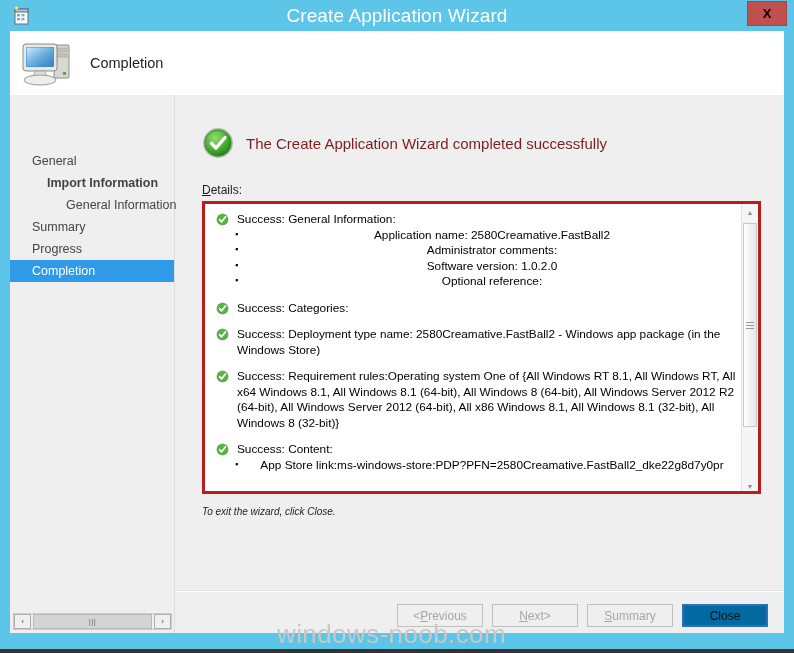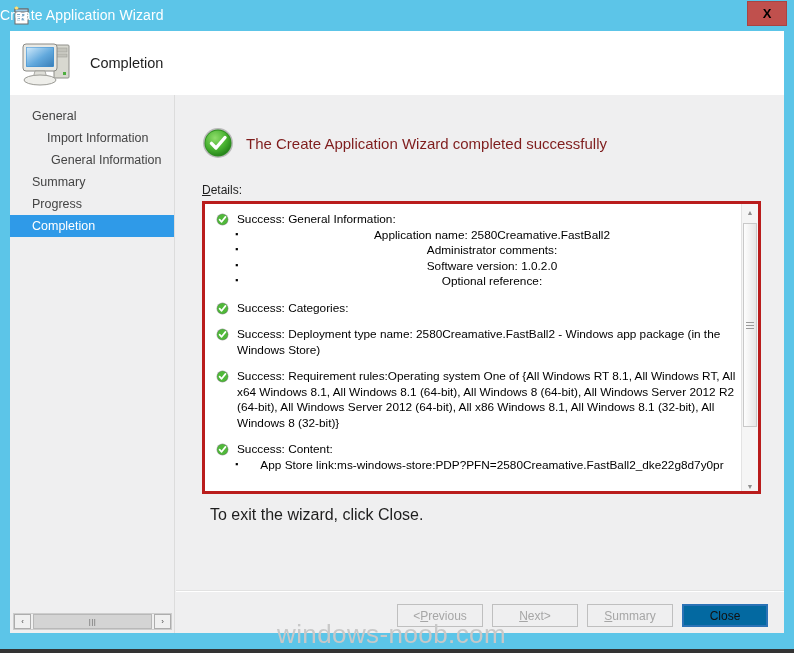--- a/index.html
+++ b/index.html
@@ -36,22 +36,22 @@
     position: absolute;
     left: 11px; top: 6px;
     width: 20px; height: 20px;
   }
   #title-text {
     position: absolute;
     left: 0; top: 0;
     width: 794px;
     height: 31px;
     line-height: 31px;
-    text-align: left;
-    font-size: 14px;
+    text-align: center;
+    font-size: 19px;
     color: #ffffff;
     letter-spacing: 0.1px;
     user-select: none;
   }
   #close-button {
     position: absolute;
     right: 7px; top: 1px;
     width: 40px; height: 25px;
     background: #c0504d;
     border: 1px solid #a94442;
@@ -110,27 +110,27 @@
     position: relative;
     height: 22px;
     line-height: 22px;
     font-size: 12.5px;
     color: #444444;
     white-space: nowrap;
     cursor: default;
     user-select: none;
   }
   .nav-item.lvl0 { padding-left: 22px; }
-  .nav-item.lvl1 { padding-left: 37px; }
-  .nav-item.lvl2 { padding-left: 41px; }
+  .nav-item.lvl1 { padding-left: 37px; font-weight: bold; }
+  .nav-item.lvl2 { padding-left: 56px; }
   .nav-item.selected {
     background: #2f9ae8;
     color: #ffffff;
   }
-  #nav-list { padding-top: 10px; }
+  #nav-list { padding-top: 10px; margin-top: 45px; }
 
   
   #sidebar-hscroll {
     position: absolute;
     left: 3px;
     bottom: 3px;
     width: 159px;
     height: 17px;
     background: #f0f0f0;
     border: 1px solid #cdcdcd;
@@ -299,23 +299,24 @@
       linear-gradient(to bottom,
         #9a9a9a 0px, #9a9a9a 1px,
         transparent 1px, transparent 3px,
         #9a9a9a 3px, #9a9a9a 4px,
         transparent 4px, transparent 6px,
         #9a9a9a 6px, #9a9a9a 7px);
   }
 
   #exit-note {
     position: absolute;
-    left: 34px; top: 411px;
-    font-size: 16px;
+    left: 26px; top: 411px;
+    font-size: 10px;
     color: #1e1e1e;
+    font-style: italic;
   }
 
   
   #footer-sep {
     position: absolute;
     left: 0; top: 495px;
     width: 608px;
     height: 1px;
     background: #ffffff;
     border-top: 1px solid #e2e2e2;

